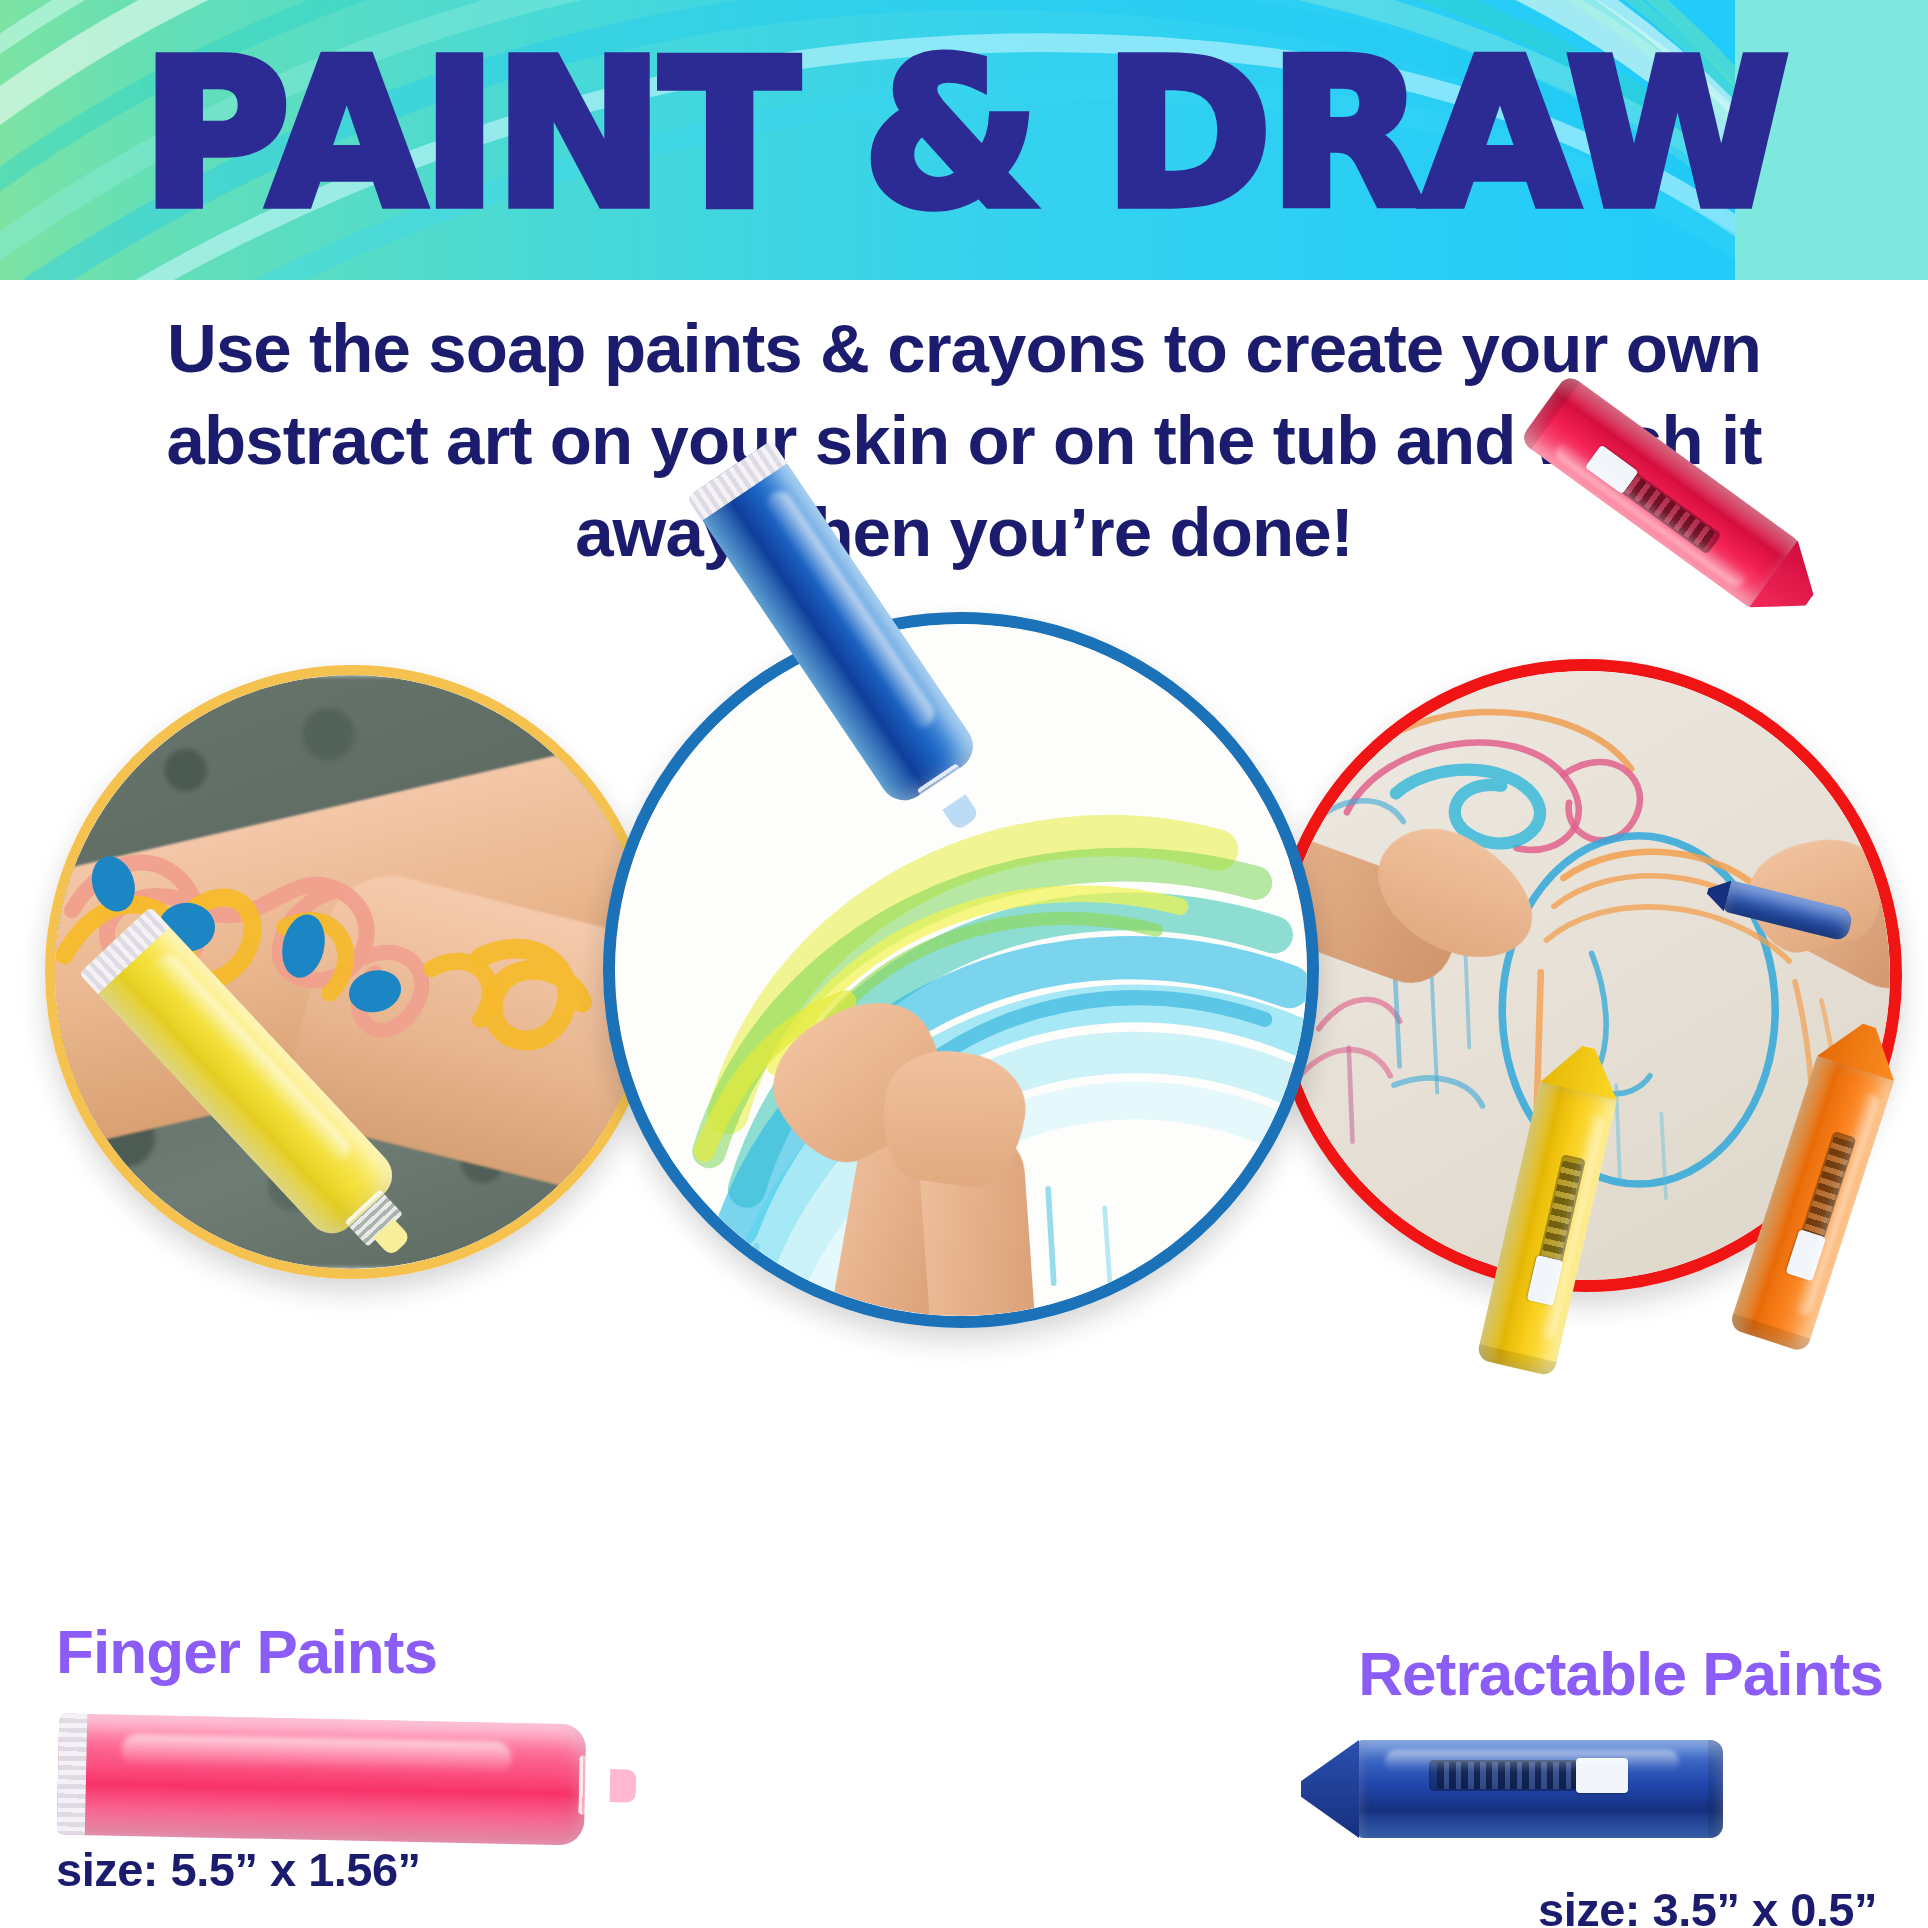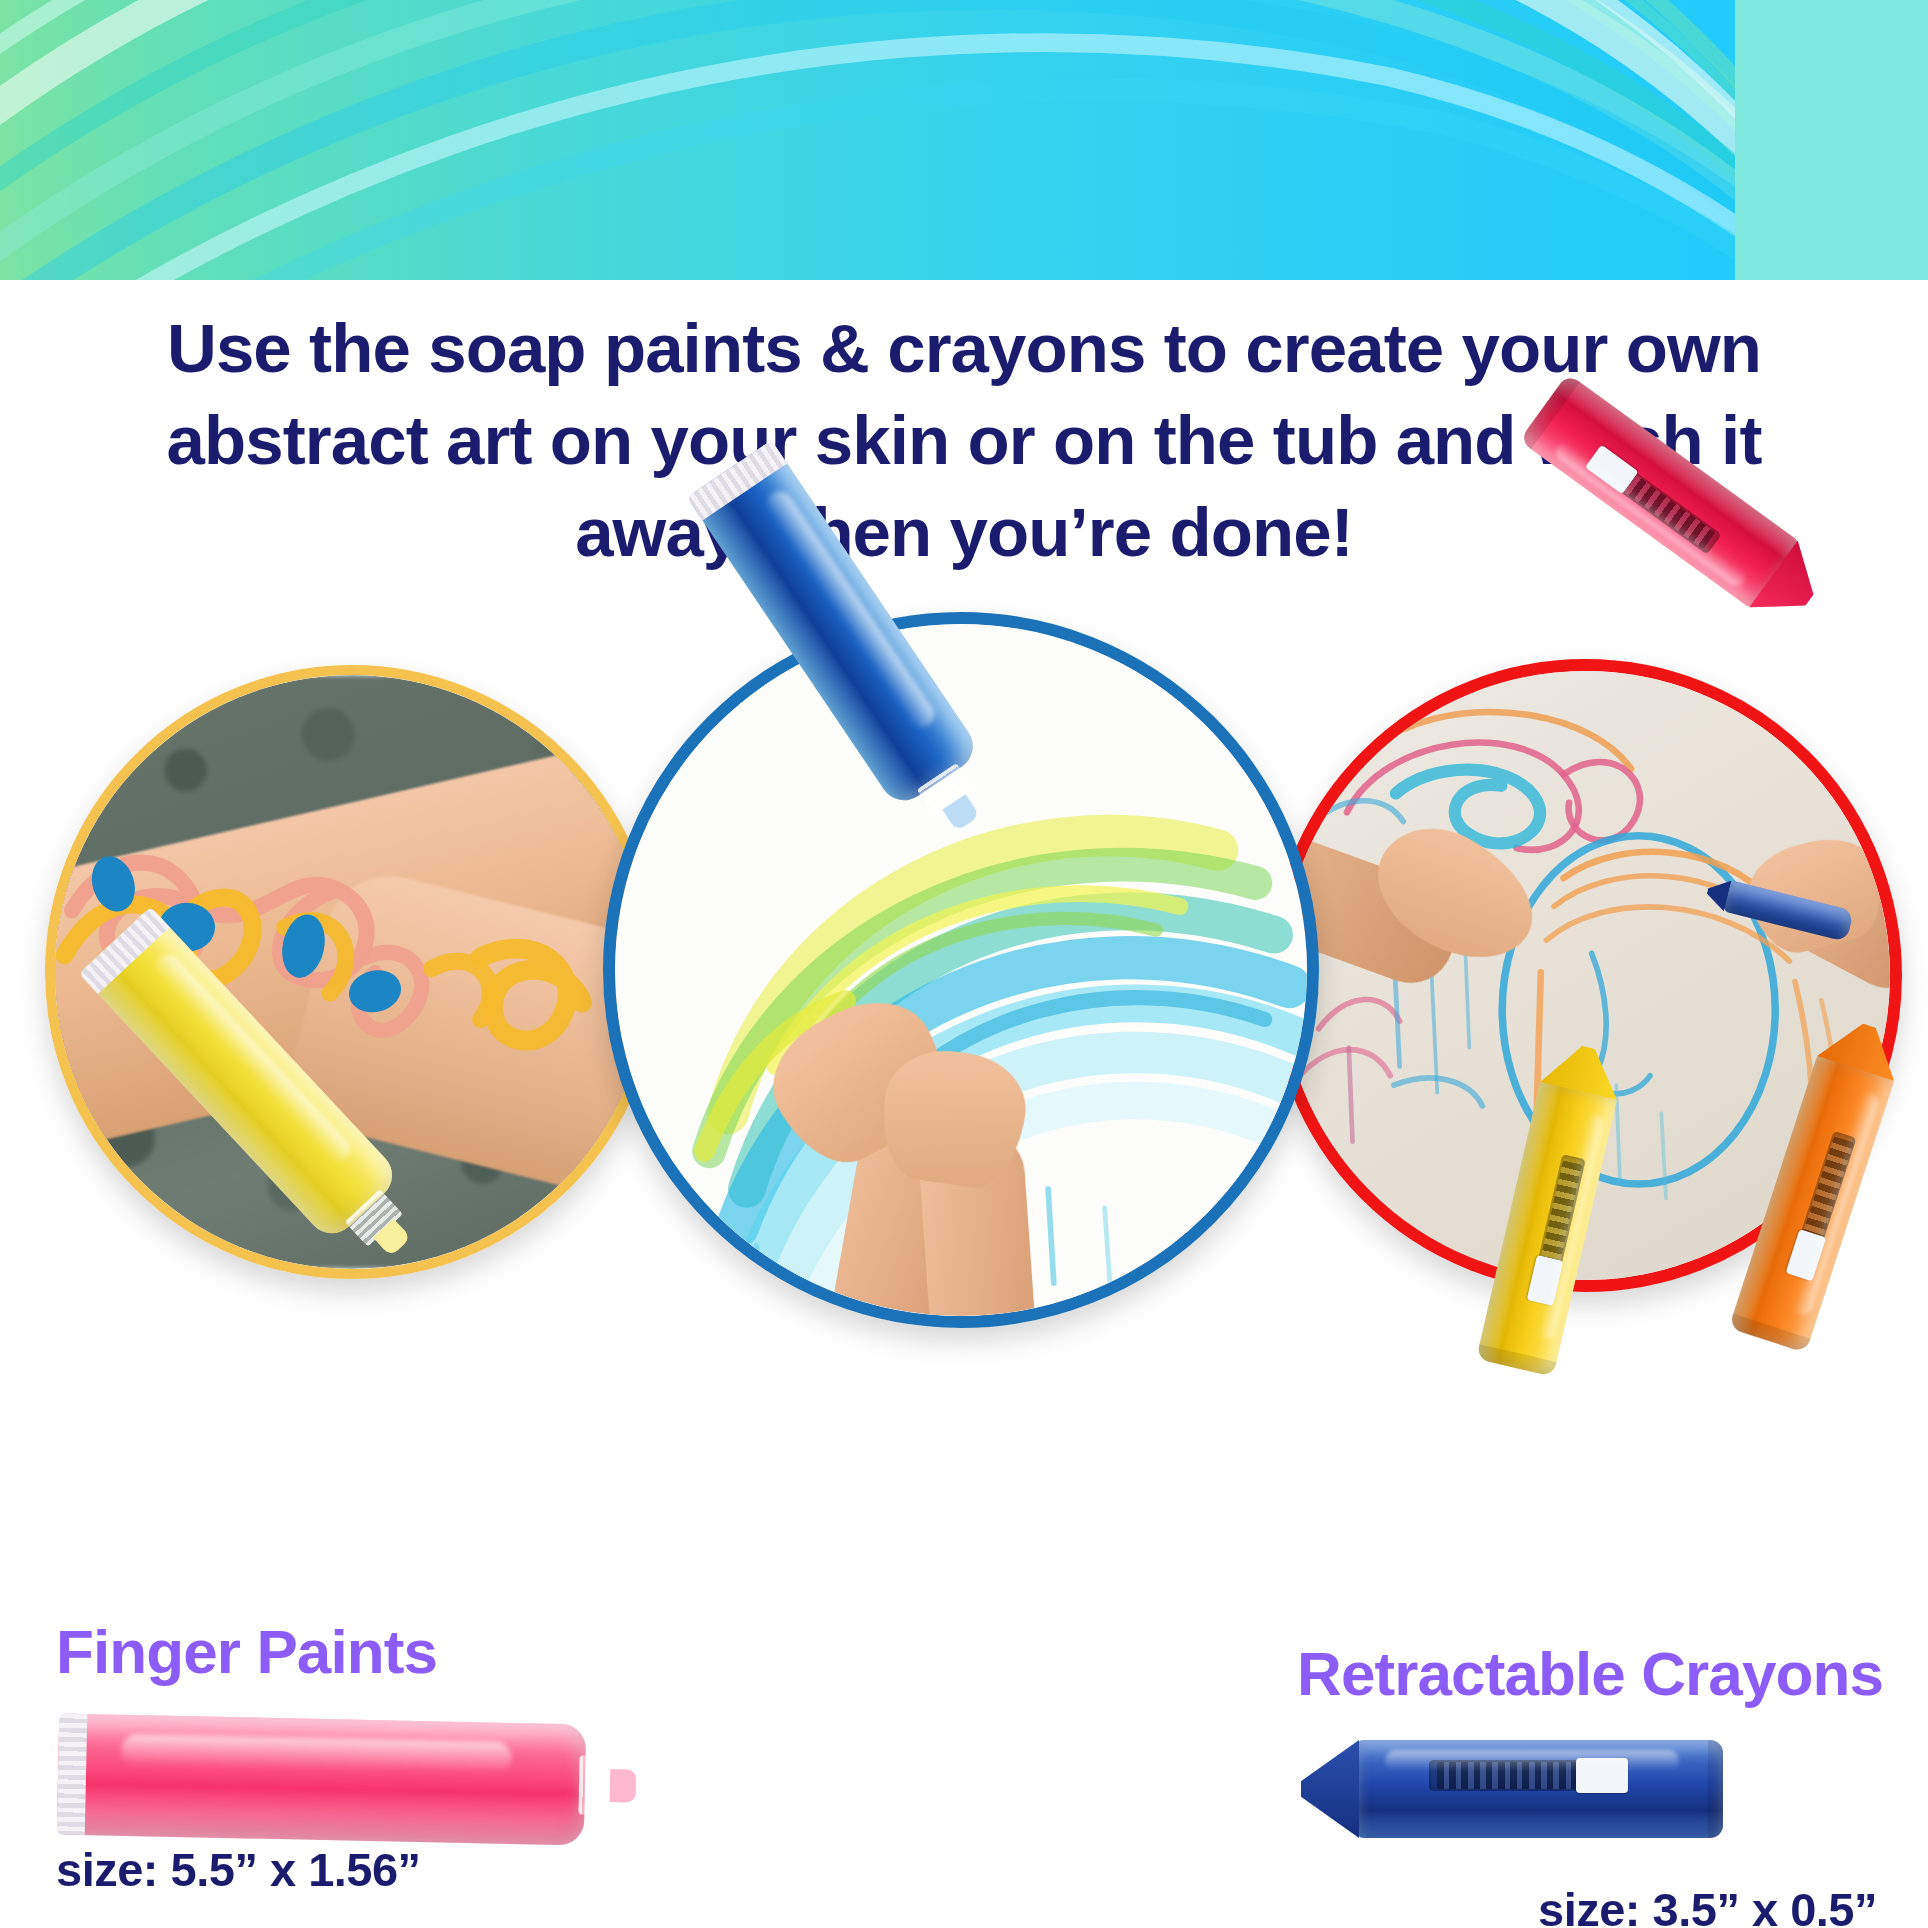--- a/index.html
+++ b/index.html
@@ -198,20 +198,21 @@
         <path d="M-140 760 C 240 300, 860 20, 1560 160 C 1940 240, 2140 420, 2290 640" stroke="#8CEBDC" stroke-width="26" opacity=".5"></path>
         <path d="M-220 600 C 80 120, 660 -170, 1360 -40 C 1790 40, 2040 230, 2200 490" stroke="#F2FFF8" stroke-width="14" opacity=".7"></path>
         <path d="M-120 800 C 280 350, 920 70, 1620 210 C 1980 290, 2170 470, 2320 680" stroke="#1FC9F2" stroke-width="30" opacity=".45"></path>
         <path d="M-160 560 C 60  90, 620 -210, 1320 -80 C 1760 0, 2020 190, 2180 450" stroke="#5CE0C2" stroke-width="12" opacity=".6"></path>
         <path d="M-100 840 C 320 400, 980 120, 1680 260 C 2020 340, 2200 520, 2350 720" stroke="#CFF9FF" stroke-width="20" opacity=".65"></path>
         <path d="M-240 520 C 40  60, 580 -250, 1280 -120 C 1730 -40, 2000 150, 2160 410" stroke="#7BE9A8" stroke-width="16" opacity=".5"></path>
         <path d="M-80 880 C 360 450, 1040 170, 1740 310 C 2060 390, 2230 570, 2380 760" stroke="#39D6F5" stroke-width="24" opacity=".4"></path>
       </g>
     </svg>
   </div>
+  <div id="banner-title">PAINT &amp; DRAW</div>
 </div>
 
 
 <div id="subtitle">Use the soap paints &amp; crayons to create your own abstract art on your skin or on the tub and wash it away when you’re done!</div>
 
 
 <div id="circle-arm" class="photo-circle">
   <div class="photo-inner">
     <div class="bath-bg"></div>
     <div class="arm"></div>
@@ -373,21 +374,21 @@
   <div class="tube-neck"></div>
     <div class="tube-tip" style="background:#ffb8cf;"></div>
 </div>
 
 <svg id="pink-squiggle" viewBox="0 0 300 150">
   <path d="M8 30 C 22 6, 44 16, 50 52 C 56 92, 84 100, 96 66
            C 108 32, 130 24, 142 58 C 154 92, 180 98, 192 62
            C 204 26, 228 20, 242 54 C 256 90, 282 96, 294 60" fill="none" stroke="#F23A70" stroke-width="22" stroke-linecap="round" stroke-linejoin="round"></path>
 </svg>
 
-<div class="prod-label" id="label-retractable-crayons">Retractable Crayons</div>
+<div class="prod-label" id="label-retractable-crayons">Retractable Paints</div>
 <div class="prod-size" id="size-retractable-crayons">size: 3.5” x 0.5”</div>
 
 <div id="hero-crayon" class="prop">
   <div class="crayon-barrel"></div>
   <div class="crayon-nose" style="left:-55px;width:58px;"></div>
   <div class="crayon-slot" style="left:20%;top:20%;width:50%;height:32%;"></div>
   <div class="crayon-ratchet" style="left:22%;top:22%;width:42%;height:28%;"></div>
   <div class="crayon-slider" style="left:60%;top:18%;width:14%;height:36%;"></div>
   <div class="crayon-gloss"></div>
   <div class="crayon-cap"></div>

